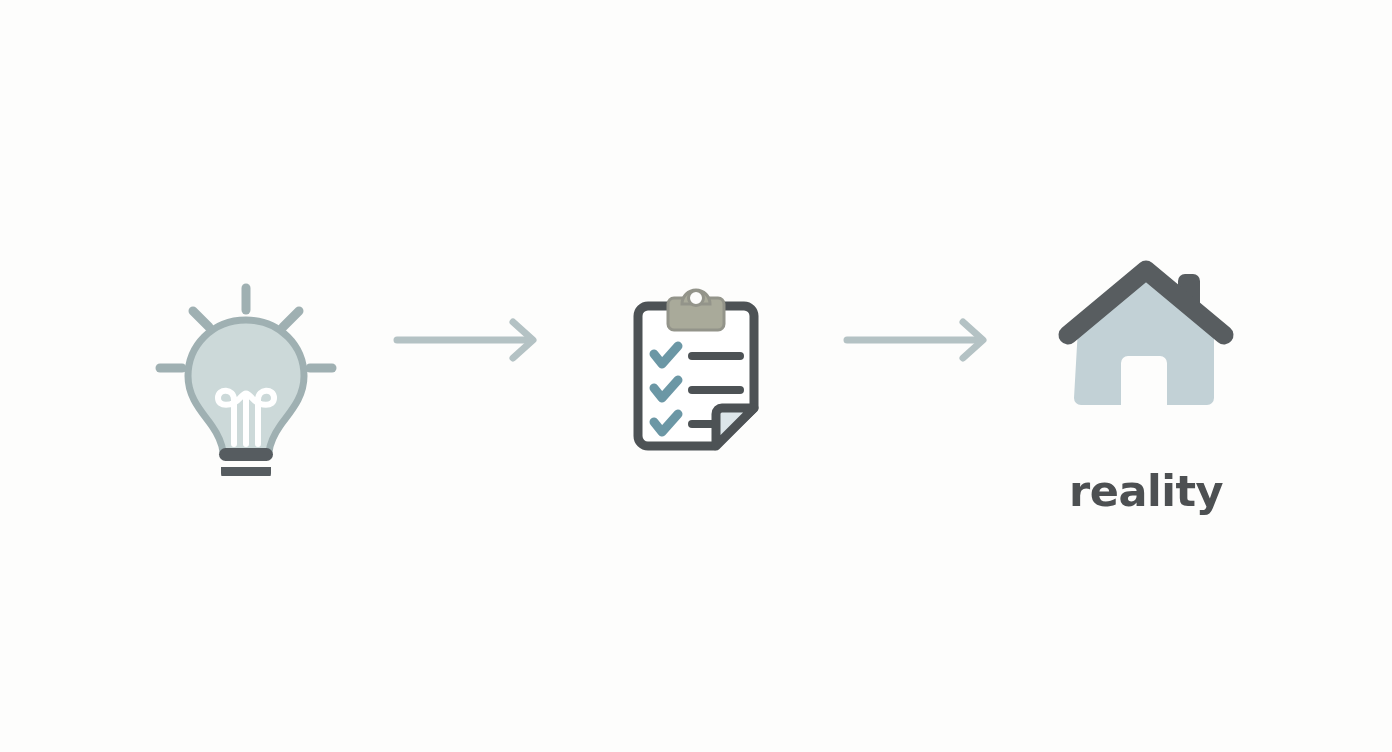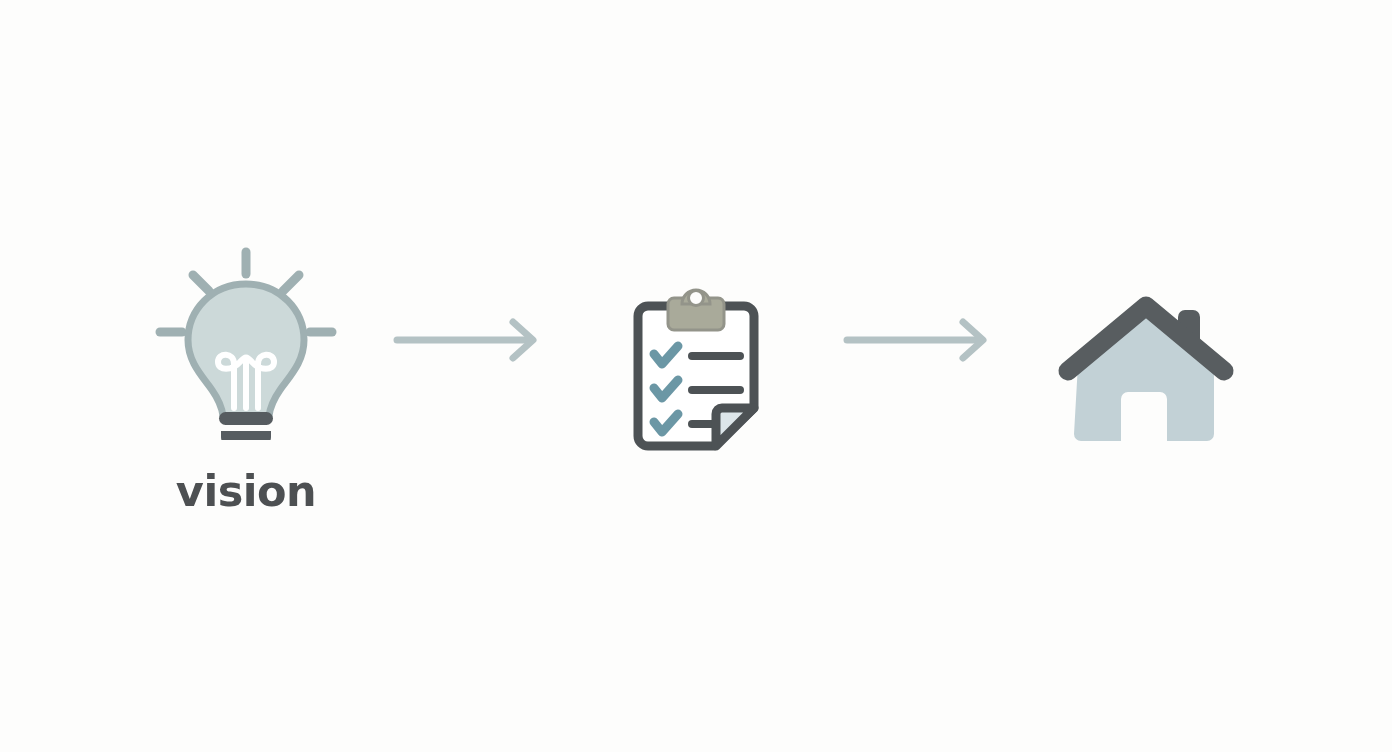--- a/index.html
+++ b/index.html
@@ -115,21 +115,20 @@
                    h50
                    v6
                    a10 10 0 0 1 -6 9
                    h-6
                    a11 11 0 0 1 -26 0
                    h-6
                    a10 10 0 0 1 -6 -9
                    z" fill="#565c60"></path>
         </svg>
       </div>
-      <div class="step-label">vision</div>
     </div>
 
     <div class="connector">
       <svg width="160" height="46" viewBox="0 0 160 46" aria-hidden="true">
         <g stroke="#b4c2c4" stroke-width="7" stroke-linecap="round" fill="none">
           <line x1="6" y1="23" x2="138" y2="23"></line>
           <polyline points="122,5 142,23 122,41" stroke-linejoin="round"></polyline>
         </g>
       </svg>
     </div>
@@ -177,16 +176,17 @@
       <div class="icon-box">
         <svg width="200" height="200" viewBox="0 0 200 200" aria-hidden="true">
 
           <rect x="132" y="34" width="22" height="52" rx="7" fill="#585d60"></rect>
 
           <path d="M32 88 L100 34 L168 88 V158 a7 7 0 0 1 -7 7 h-40 v-42 a7 7 0 0 0 -7 -7 h-32 a7 7 0 0 0 -7 7 v42 h-40 a7 7 0 0 1 -7 -7 Z" fill="#c2d1d6"></path>
 
           <path d="M22 95 L100 30 L178 95" fill="none" stroke="#585d60" stroke-width="19" stroke-linecap="round" stroke-linejoin="round"></path>
         </svg>
       </div>
+      <div class="step-label">reality</div>
     </div>
 
   </div>
 </div>
 
 </body></html>

